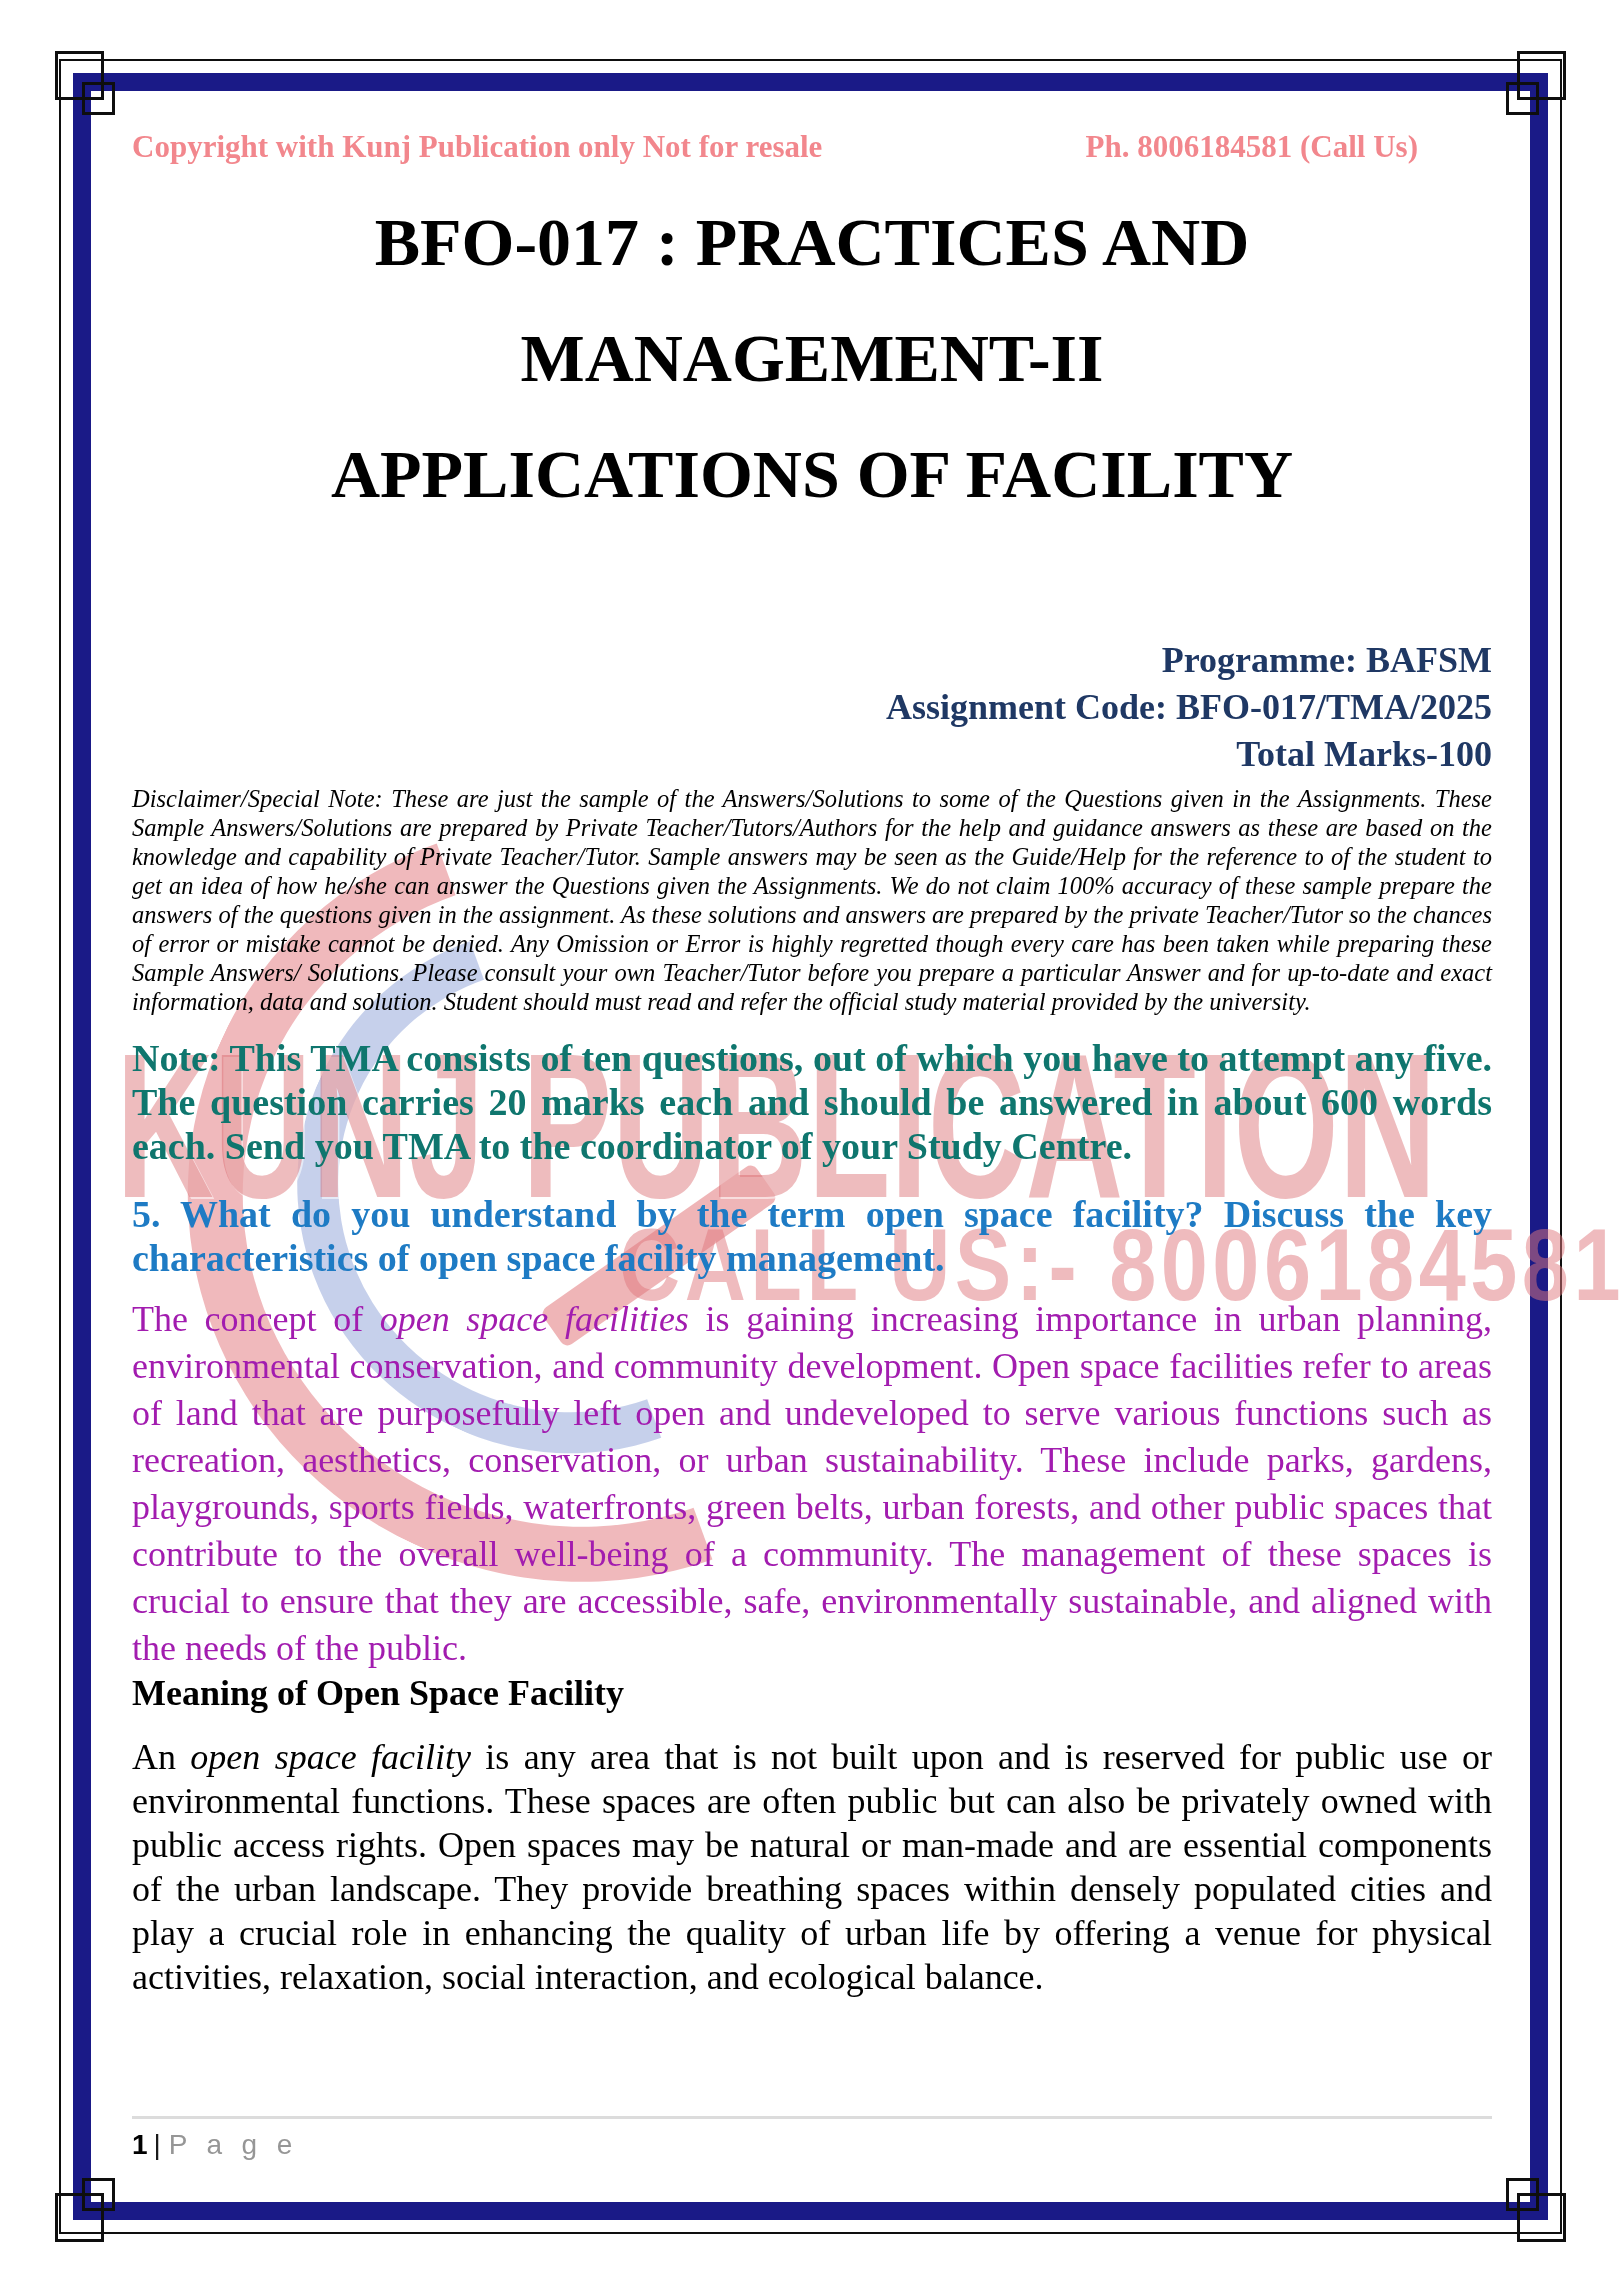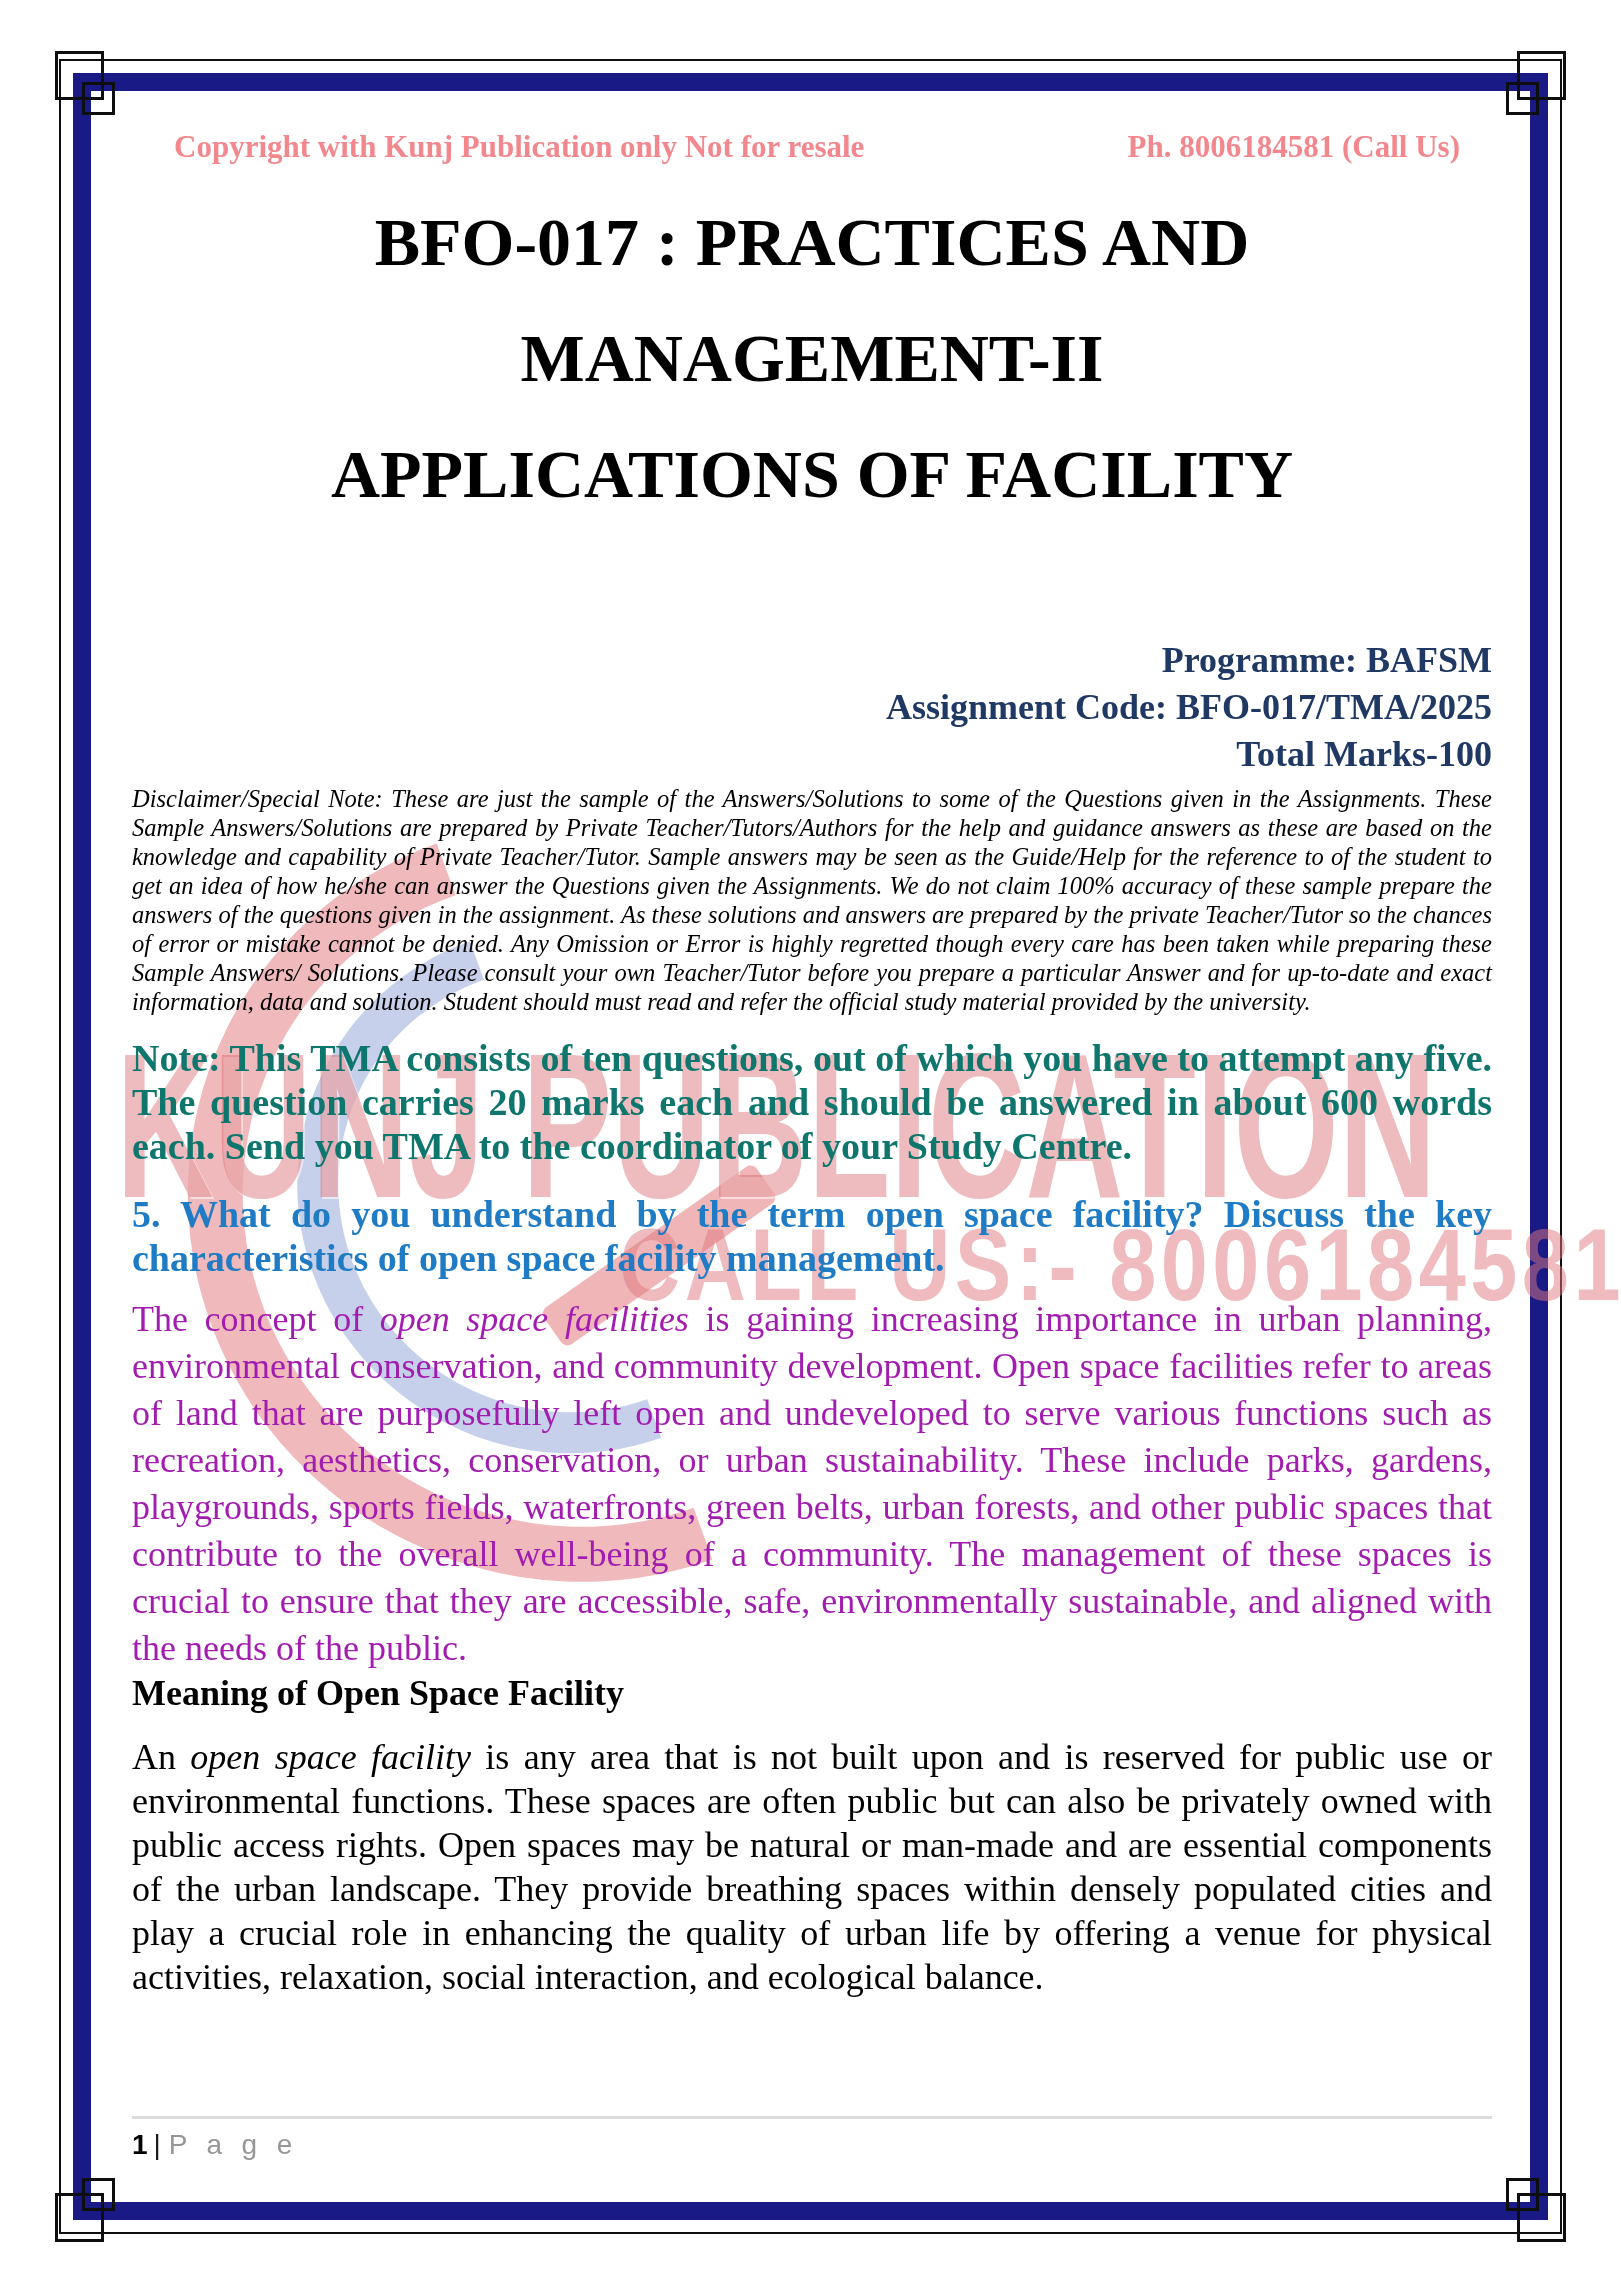--- a/index.html
+++ b/index.html
@@ -33,21 +33,21 @@
            font-weight:bold;font-size:165px;letter-spacing:0px;white-space:nowrap;
            color:rgba(214,95,101,0.42);transform:scale(0.82,1.25);transform-origin:left top;
            text-shadow:2px 2px 0 rgba(255,255,255,0.55);}
   .wm-line2{position:absolute;left:619px;top:1208px;font-family:"Liberation Sans",sans-serif;
            font-weight:bold;font-size:92px;letter-spacing:4.9px;white-space:nowrap;
            color:rgba(224,120,126,0.5);transform:scale(0.92,1.1);transform-origin:left top;}
 
   
   .content{position:absolute;left:132px;top:0;width:1360px;z-index:2;}
   .copyright{position:absolute;top:129px;left:0;width:1286px;display:flex;justify-content:space-between;
-             color:#f2878d;font-weight:bold;font-size:31px;margin-left:42px;}
+             color:#f2878d;font-weight:bold;font-size:31px;}
   .doc-title{position:absolute;top:184px;left:0;width:1360px;text-align:center;color:#000000;
              font-weight:bold;font-size:68px;line-height:116px;}
   .meta{position:absolute;top:637px;left:0;width:1360px;text-align:right;color:#1f3864;
         font-weight:bold;font-size:36px;line-height:47px;}
   .disclaimer{position:absolute;top:784px;left:0;width:1360px;font-style:italic;font-size:24.5px;
         line-height:29px;text-align:justify;color:#000;}
   .note{position:absolute;top:1036px;left:0;width:1360px;color:#0f766e;font-weight:bold;
         font-size:38px;line-height:44px;text-align:justify;}
   .question{position:absolute;top:1192px;left:0;width:1360px;color:#1e7bc4;font-weight:bold;
         font-size:38px;line-height:44px;text-align:justify;}

